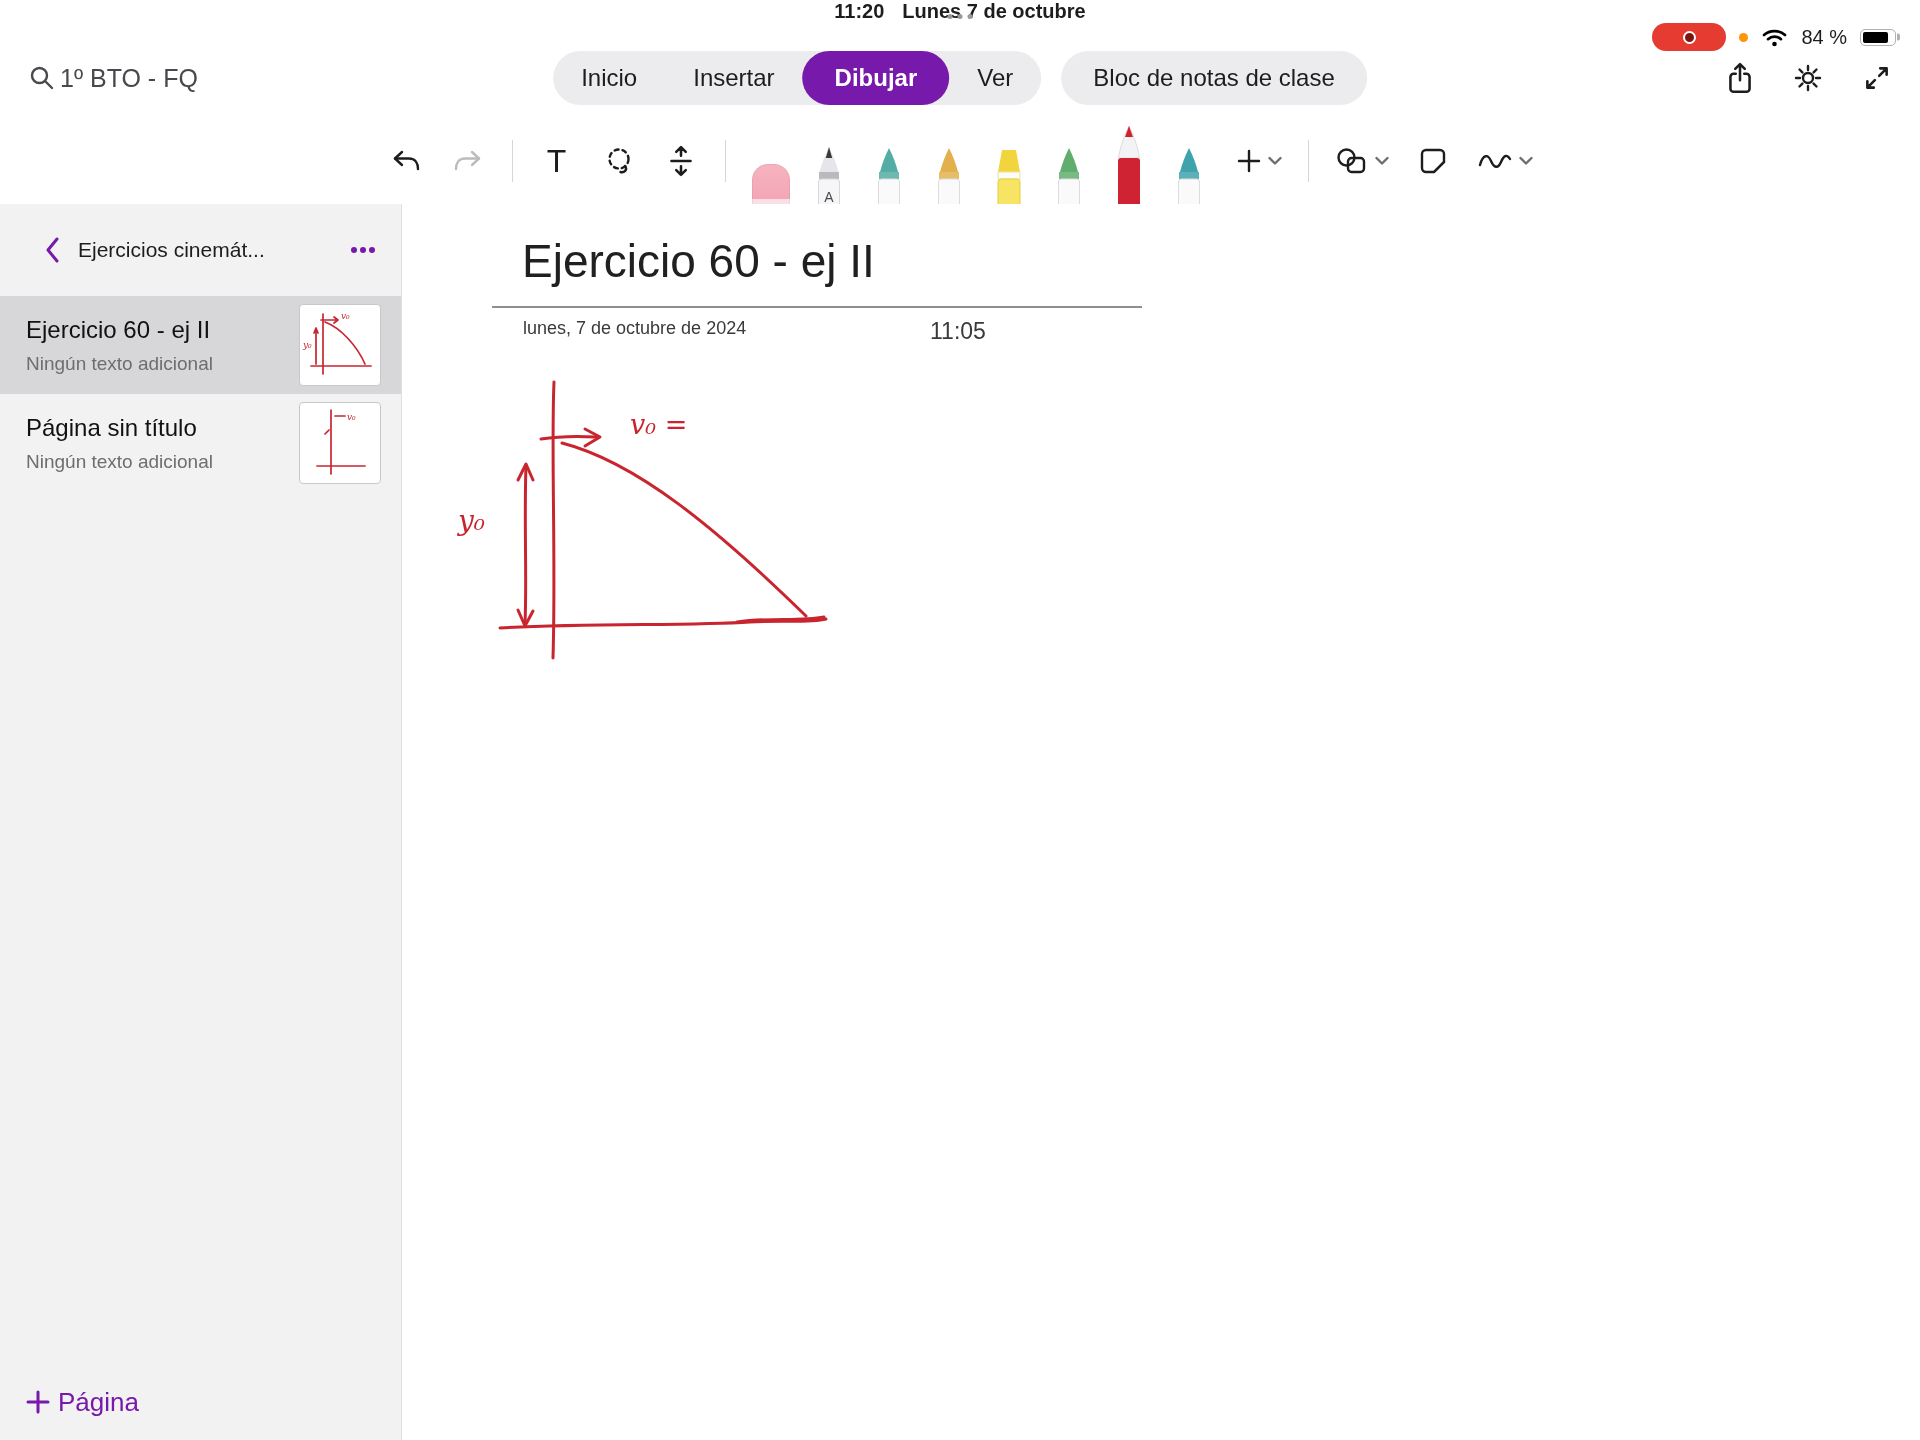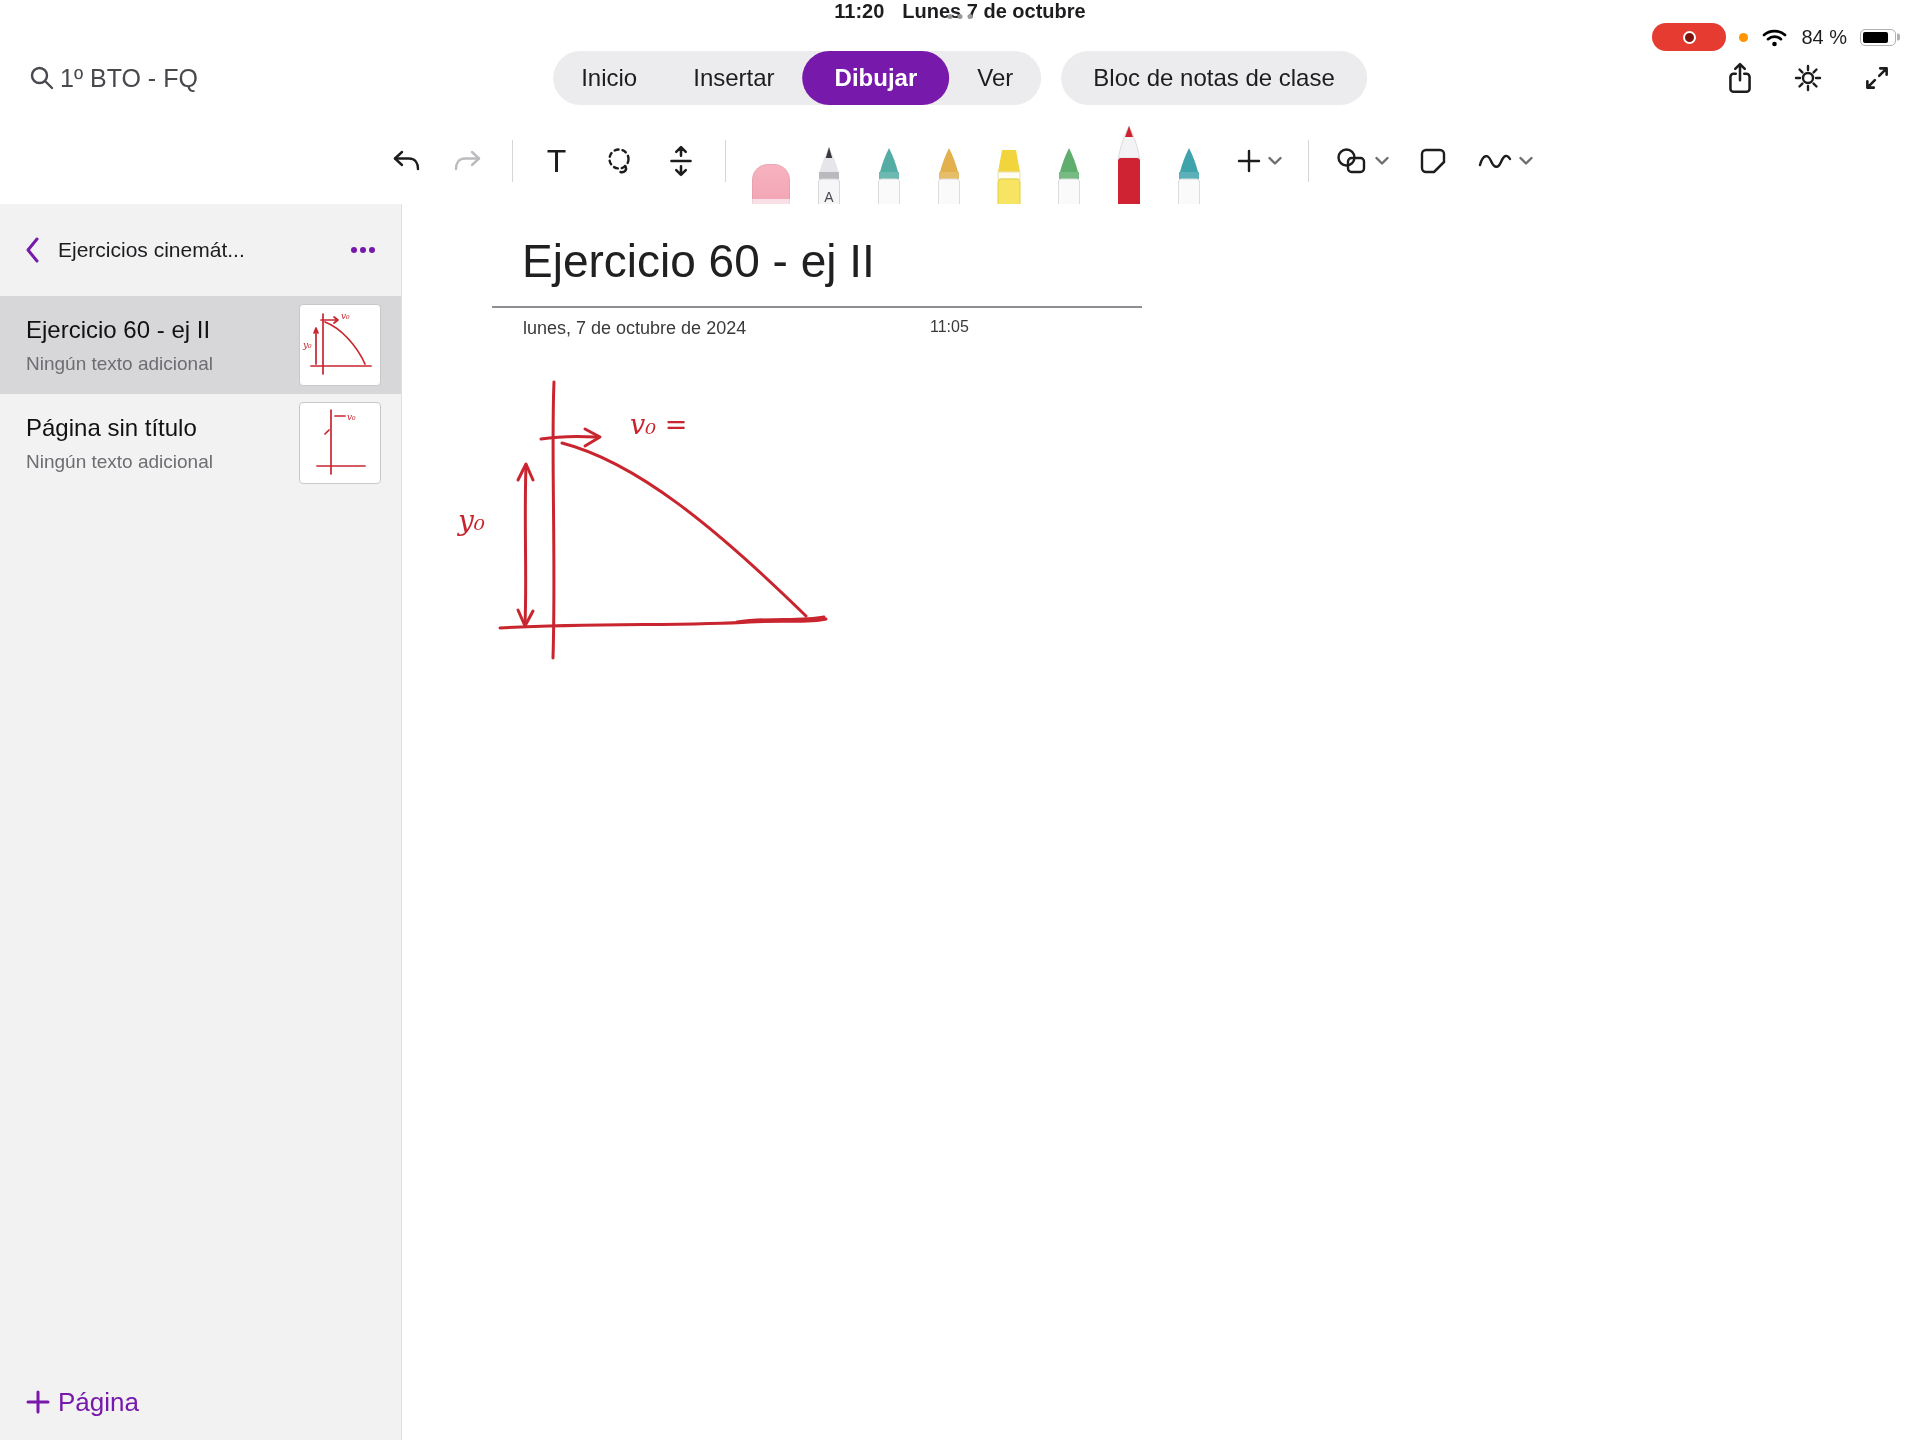--- a/index.html
+++ b/index.html
@@ -56,41 +56,41 @@
   .eraser { width:38px; height:64px; margin-bottom:-24px; border-radius:16px 16px 4px 4px;
     background:linear-gradient(180deg,#f7b3c0 0%,#f3a6b6 55%,#f8dfe5 55%, #fdeef1 100%);
     box-shadow:inset 0 0 0 1px rgba(0,0,0,.05); }
   .icon-stroke { fill:none; stroke:#1d1d1f; stroke-width:2.4; stroke-linecap:round; stroke-linejoin:round; }
   .icon-stroke.light { stroke:#bcbcc0; }
   .icon-gray { stroke:#6d6d72; }
 
   
   .sidebar { position:absolute; left:0; top:204px; width:402px; bottom:0;
     background:#f2f2f3; border-right:1px solid #e0e0e2; }
-  .sidebar-header { height:92px; display:flex; align-items:center; padding:0 24px; }
+  .sidebar-header { height:92px; display:flex; align-items:center; padding:0 24px;margin-left:20px; }
   .sidebar-title { flex:1; margin-left:18px; font-size:21px; color:#1d1d1f; }
   .page-item { display:flex; align-items:center; padding:12px 20px 12px 26px; height:98px; gap:12px; }
   .page-item.selected { background:#d7d7d9; }
   .pi-text { flex:1; min-width:0; }
   .pi-title { font-size:24px; color:#111; white-space:nowrap; overflow:hidden; }
   .pi-sub { font-size:19px; color:#6d6d72; margin-top:9px; white-space:nowrap; }
   .thumb { width:82px; height:82px; background:#fff; border:1px solid #c8c8cb; border-radius:4px;
     flex:0 0 auto; display:flex; align-items:center; justify-content:center; }
   .sidebar-footer { position:absolute; left:0; right:0; bottom:0; height:76px;
     display:flex; align-items:center; gap:8px; padding:0 26px; color:var(--accent,#7719aa); }
   .add-page-label { font-size:26px; color:var(--accent,#7719aa); }
   .accent-stroke { fill:none; stroke:var(--accent,#7719aa); stroke-width:3; stroke-linecap:round; stroke-linejoin:round; }
   .accent-fill { fill:var(--accent,#7719aa); }
 
   
   .canvas { position:absolute; left:402px; top:204px; right:0; bottom:0; background:#fff; }
   .page-title { position:absolute; left:120px; top:30px; font-size:46px; font-weight:400; color:#202022; }
   .title-rule { position:absolute; left:90px; top:102px; width:650px; height:1.5px; background:#8e8e93; }
   .page-date { position:absolute; left:121px; top:114px; font-size:18px; color:#3a3a3c; }
-  .page-time { position:absolute; left:528px; top:114px; font-size:16px; color:#3a3a3c; }
+  .page-time { position:absolute; left:528px; top:114px; font-size:23px; color:#3a3a3c; }
   .drawing { position:absolute; left:48px; top:166px; width:400px; height:300px; }
 
   .ink { stroke:var(--ink,#c9252f); fill:none; stroke-width:3; stroke-linecap:round; stroke-linejoin:round; }
   .ink-thin { stroke:var(--ink,#c9252f); fill:none; stroke-width:1.7; stroke-linecap:round; stroke-linejoin:round; }
   .ink-text { fill:var(--ink,#c9252f); font-family:"DejaVu Serif", serif; font-style:italic; }
 </style>
 </head>
 <body>
 
 <div class="screen" style="--accent: #7719aa; --ink: #c9252f; --record: #e53b30; --indicator: #ff9500;">

